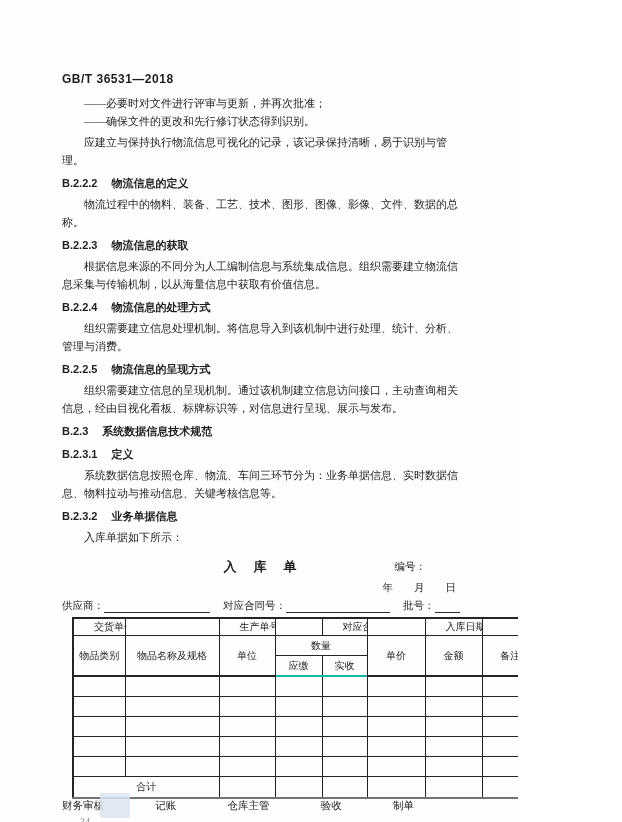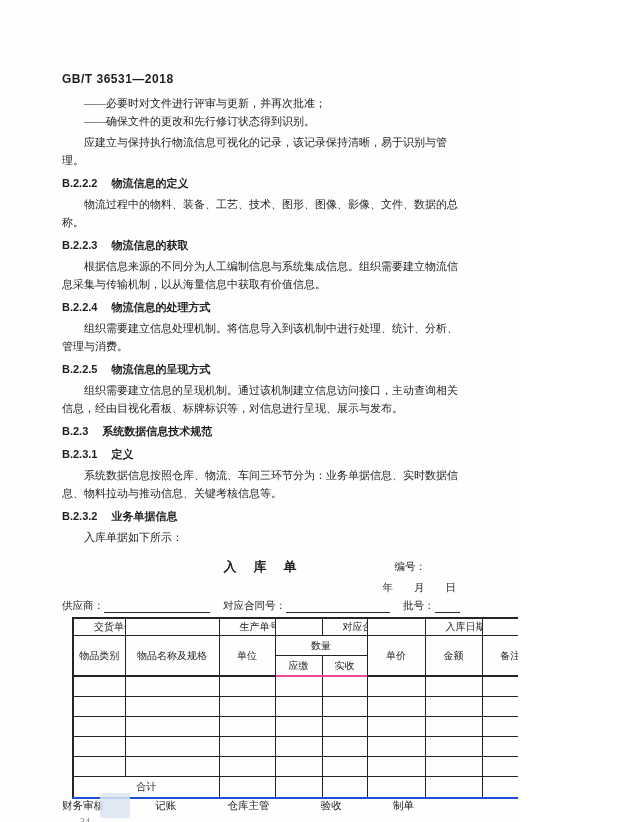--- a/index.html
+++ b/index.html
@@ -37,23 +37,23 @@
   table.entry{
     border-collapse:collapse;width:466px;margin:3px 0 0 10px;
     table-layout:fixed;font-size:10px;
   }
   table.entry td{
     border:1px solid #242424;text-align:center;vertical-align:middle;
     height:19px;padding:0 1px;overflow:hidden;white-space:nowrap;
   }
   table.entry{border:2px solid #242424;}
   tr.info-row td{height:16px;padding-left:20px;}
-  tr.subhead td{border-bottom:2px solid #ec4899;}
+  tr.subhead td{border-bottom:2px solid #14b8a6;}
   tr.headrow td.span2{border-bottom:2px solid #242424;}
-  tr.total-row td{height:20px;border-bottom:2px solid #1d4ed8;}
+  tr.total-row td{height:20px;border-bottom:2px solid #737373;}
   .signatures{
     display:flex;justify-content:space-between;width:352px;
     font-size:10.5px;margin-top:0;
   }
   .page-number{position:absolute;left:80px;bottom:-5px;font-size:10px;color:#8a8a8a;}
   .watermark{
     position:absolute;left:100px;top:793px;width:30px;height:25px;
     background:#dbe4f1;border-radius:2px;opacity:.85;
   }
 </style>

